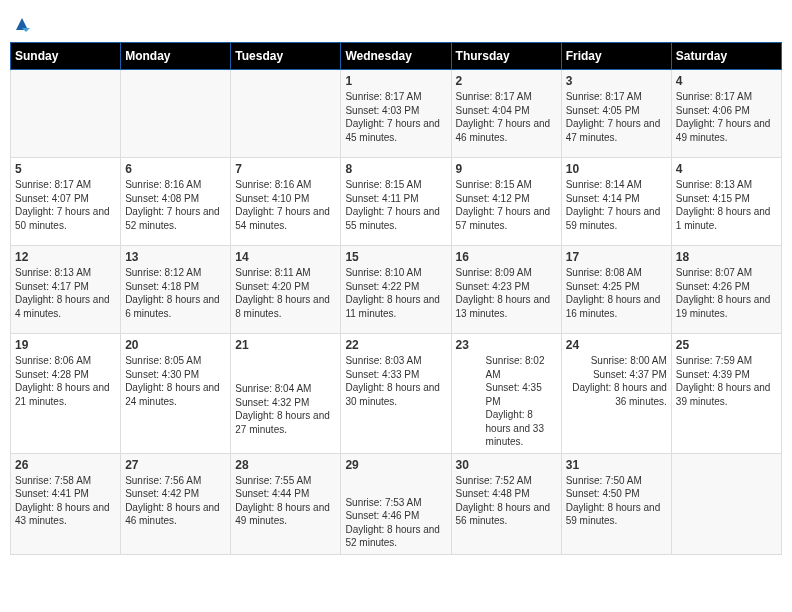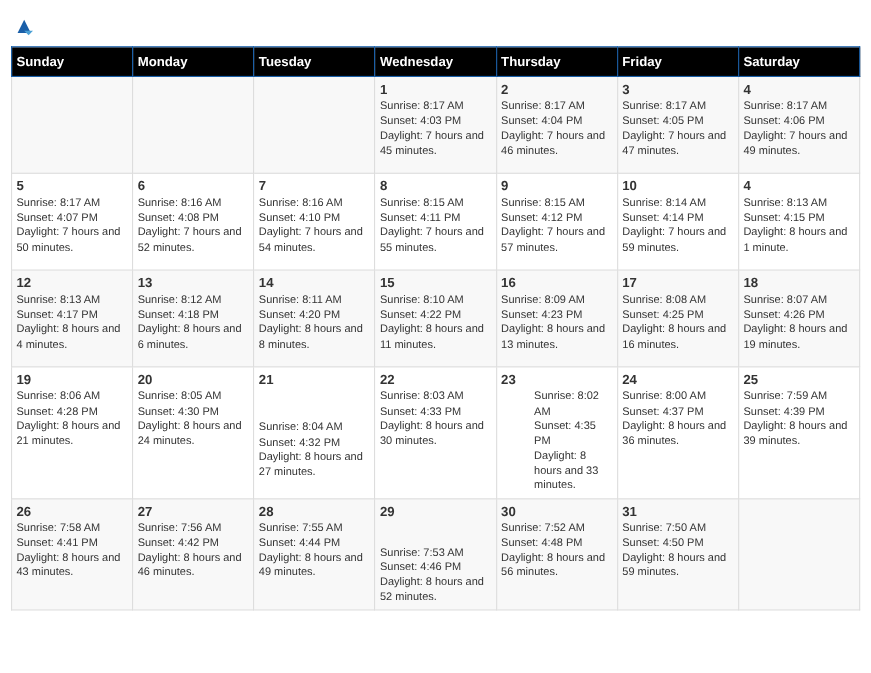--- a/index.html
+++ b/index.html
@@ -272,21 +272,21 @@
 Daylight: 8 hours and 30 minutes.</div>
         </td>
         <td>
           <span class="day-num">23</span>
           <div class="cell-text" style="white-space: pre-line; margin-left: 30px;">Sunrise: 8:02 AM
 Sunset: 4:35 PM
 Daylight: 8 hours and 33 minutes.</div>
         </td>
         <td>
           <span class="day-num">24</span>
-          <div class="cell-text" style="white-space: pre-line;">Sunrise: 8:00 AM
+          <div class="cell-text" style="white-space: pre-line; text-align: right;">Sunrise: 8:00 AM
 Sunset: 4:37 PM
 Daylight: 8 hours and 36 minutes.</div>
         </td>
         <td>
           <span class="day-num">25</span>
           <div class="cell-text" style="white-space: pre-line;">Sunrise: 7:59 AM
 Sunset: 4:39 PM
 Daylight: 8 hours and 39 minutes.</div>
         </td>
       </tr>

